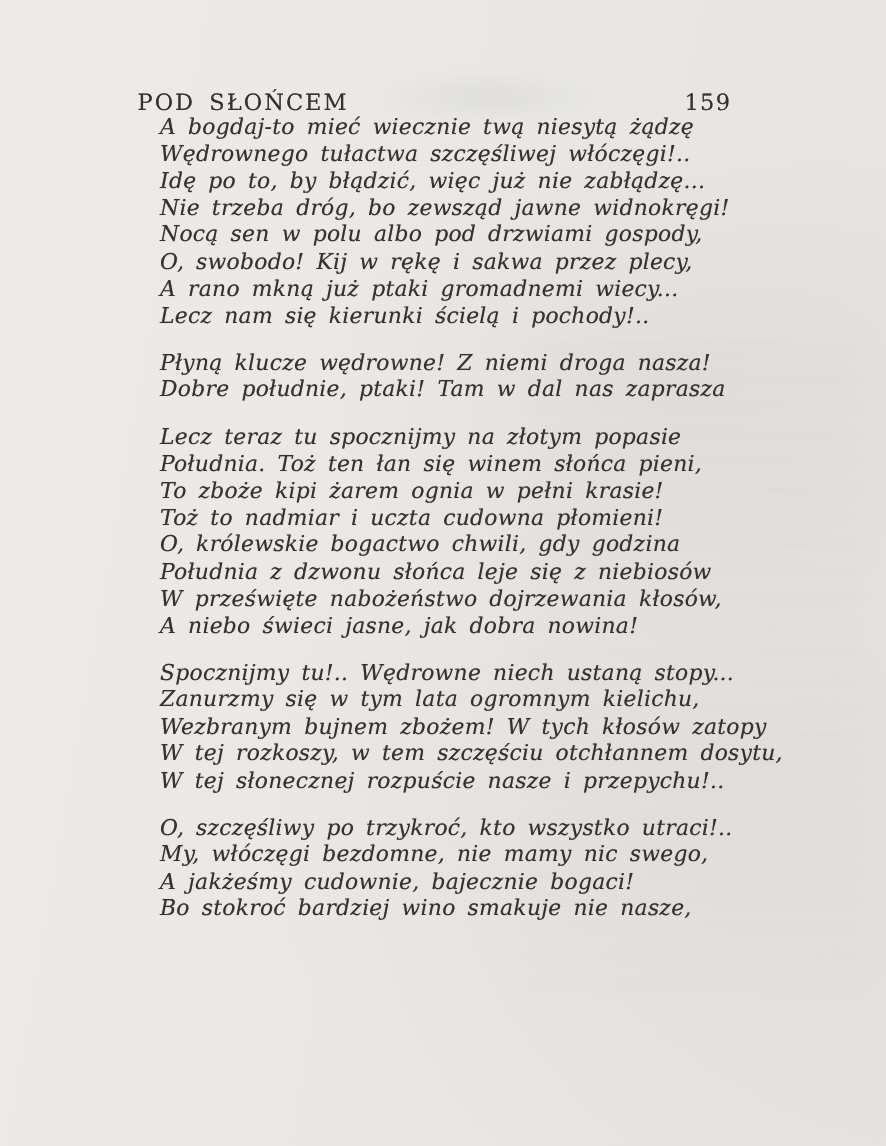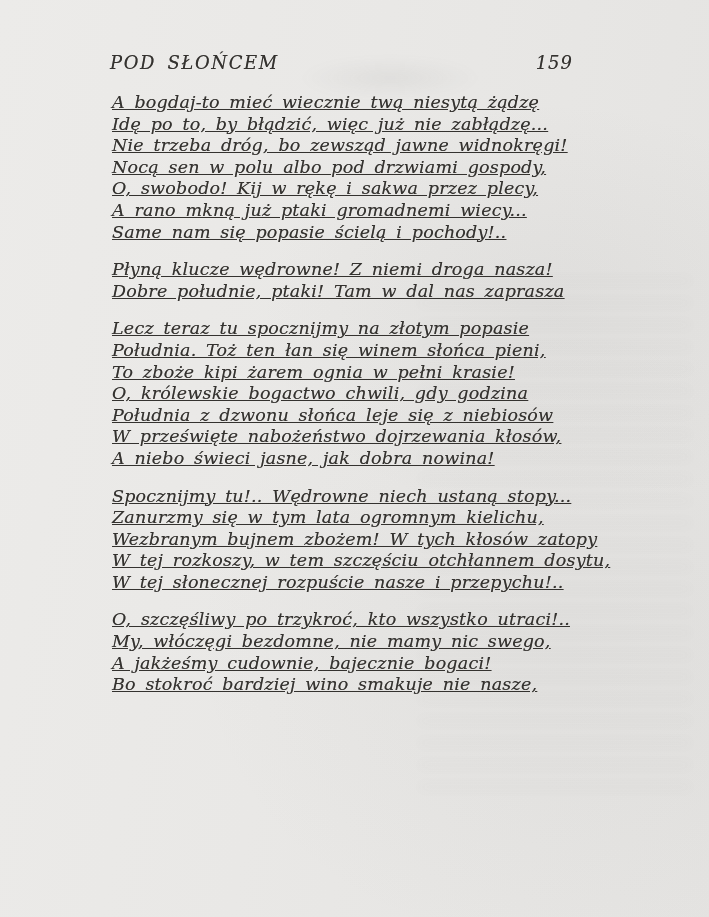--- a/index.html
+++ b/index.html
@@ -37,84 +37,85 @@
   .smudge{
     position:absolute;
     top:48px;left:260px;width:260px;height:60px;
     background:radial-gradient(ellipse 50% 50% at 50% 50%, rgba(120,120,120,0.18), rgba(0,0,0,0) 70%);
     filter:blur(4px);
     opacity:.5;
     pointer-events:none;
   }
   .header{
     position:absolute;
-    top:52px;left:110px;right:110px;
+    top:72px;left:110px;right:110px;
     display:flex;
     justify-content:space-between;
     align-items:baseline;
-    font-style:italic;
     color:var(--ink);
   }
   .running-title{
     font-size:18px;
     letter-spacing:1.6px;
     word-spacing:4px;
     text-shadow:0 0 .5px rgba(52,50,47,.55);
   }
   .page-number{
     font-size:18px;
     letter-spacing:1px;
-    margin-right:26px;
+    margin-right:14px;
     text-shadow:0 0 .5px rgba(52,50,47,.55);
     text-align:right;
   }
   .poem{
     position:absolute;
     top:92px;left:112px;right:60px;
     color:var(--ink);
     font-style:italic;
     font-size:17.5px;
     line-height:21.6px;
     word-spacing:.22em;
     letter-spacing:.2px;
     text-shadow:0 0 .55px rgba(52,50,47,.5);
   }
-  .stanza{margin:0 0 16px 0;text-decoration:underline;}
+  .stanza{margin:0 0 16px 16px;}
   .poem-line{white-space:nowrap;}
 </style>
 </head>
 <body>
 
 <div class="scan">
   <div class="smudge"></div>
   <div class="showthrough"></div>
 
   <div class="header">
     <span class="running-title">POD SŁOŃCEM</span>
     <span class="page-number">159</span>
   </div>
 
   <div class="poem" id="poem">
       <div class="stanza">
         <div class="poem-line">A bogdaj-to mieć wiecznie twą niesytą żądzę</div>
+        <div class="poem-line">Wędrownego tułactwa szczęśliwej włóczęgi!..</div>
         <div class="poem-line">Idę po to, by błądzić, więc już nie zabłądzę...</div>
         <div class="poem-line">Nie trzeba dróg, bo zewsząd jawne widnokręgi!</div>
         <div class="poem-line">Nocą sen w polu albo pod drzwiami gospody,</div>
         <div class="poem-line">O, swobodo!  Kij w rękę i sakwa przez plecy,</div>
         <div class="poem-line">A rano mkną już ptaki gromadnemi wiecy...</div>
-        <div class="poem-line">Same nam się popasie ścielą i pochody!..</div>
+        <div class="poem-line">Lecz nam się kierunki ścielą i pochody!..</div>
       </div>
       <div class="stanza">
         <div class="poem-line">Płyną klucze wędrowne!  Z niemi droga nasza!</div>
         <div class="poem-line">Dobre południe, ptaki!  Tam w dal nas zaprasza</div>
       </div>
       <div class="stanza">
         <div class="poem-line">Lecz teraz tu spocznijmy na złotym popasie</div>
         <div class="poem-line">Południa.  Toż ten łan się winem słońca pieni,</div>
         <div class="poem-line">To zboże kipi żarem ognia w pełni krasie!</div>
+        <div class="poem-line">Toż to nadmiar i uczta cudowna płomieni!</div>
         <div class="poem-line">O, królewskie bogactwo chwili, gdy godzina</div>
         <div class="poem-line">Południa z dzwonu słońca leje się z niebiosów</div>
         <div class="poem-line">W prześwięte nabożeństwo dojrzewania kłosów,</div>
         <div class="poem-line">A niebo świeci jasne, jak dobra nowina!</div>
       </div>
       <div class="stanza">
         <div class="poem-line">Spocznijmy tu!..  Wędrowne niech ustaną stopy...</div>
         <div class="poem-line">Zanurzmy się w tym lata ogromnym kielichu,</div>
         <div class="poem-line">Wezbranym bujnem zbożem!  W tych kłosów zatopy</div>
         <div class="poem-line">W tej rozkoszy, w tem szczęściu otchłannem dosytu,</div>

